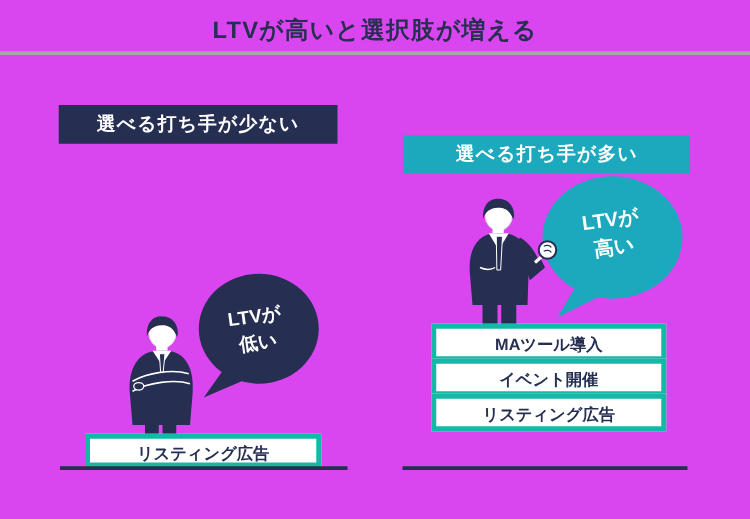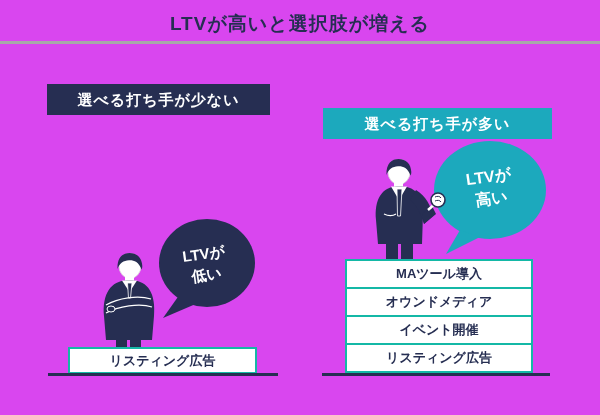--- a/index.html
+++ b/index.html
@@ -17,21 +17,21 @@
 
   .figure{position:absolute;}
 
   .bubble-svg{position:absolute;}
   .bubble-text{position:absolute;text-align:center;color:#ffffff;font-weight:bold;
                transform:rotate(-8deg);}
   .bubble-text span{display:block;}
   .bt-left{left:160px;top:243px;width:90px;font-size:15px;line-height:1.4;}
   .bt-right{left:444px;top:166px;width:92px;font-size:16px;line-height:1.4;}
 
-  .tactic{box-sizing:border-box;background:#ffffff;border:2px solid #14b8a6;
+  .tactic{box-sizing:border-box;background:#ffffff;border:4px solid #14b8a6;
           text-align:center;color:#262e52;font-weight:bold;}
   .tactic-left{position:absolute;left:68px;top:347px;width:189px;height:27px;
                line-height:23px;font-size:13px;}
   .stack{position:absolute;left:345px;top:259px;width:188px;}
   .stack .tactic{width:188px;height:30px;line-height:26px;font-size:13px;margin-top:-2px;}
   .stack .tactic:first-child{margin-top:0;}
 
   .ground{position:absolute;top:373px;height:3px;background:#262e52;}
   .ground-left{left:48px;width:230px;}
   .ground-right{left:322px;width:228px;}
@@ -94,19 +94,18 @@
     <path d="M16,56 C20,58 25,58 28,56" stroke="#ffffff" stroke-width="1.2" fill="none"></path>
     <rect x="18" y="84" width="12" height="20" fill="#262e52"></rect>
     <rect x="33" y="84" width="12" height="20" fill="#262e52"></rect>
   </svg>
 
   <div class="tactic tactic-left">リスティング広告</div>
   <div class="ground ground-left"></div>
 
   <div class="stack">
     <div class="tactic">MAツール導入</div>
-    <div class="tactic">オウンドメディア</div>
     <div class="tactic">イベント開催</div>
     <div class="tactic">リスティング広告</div>
   </div>
   <div class="ground ground-right"></div>
 
 </div>
 
 </body></html>

